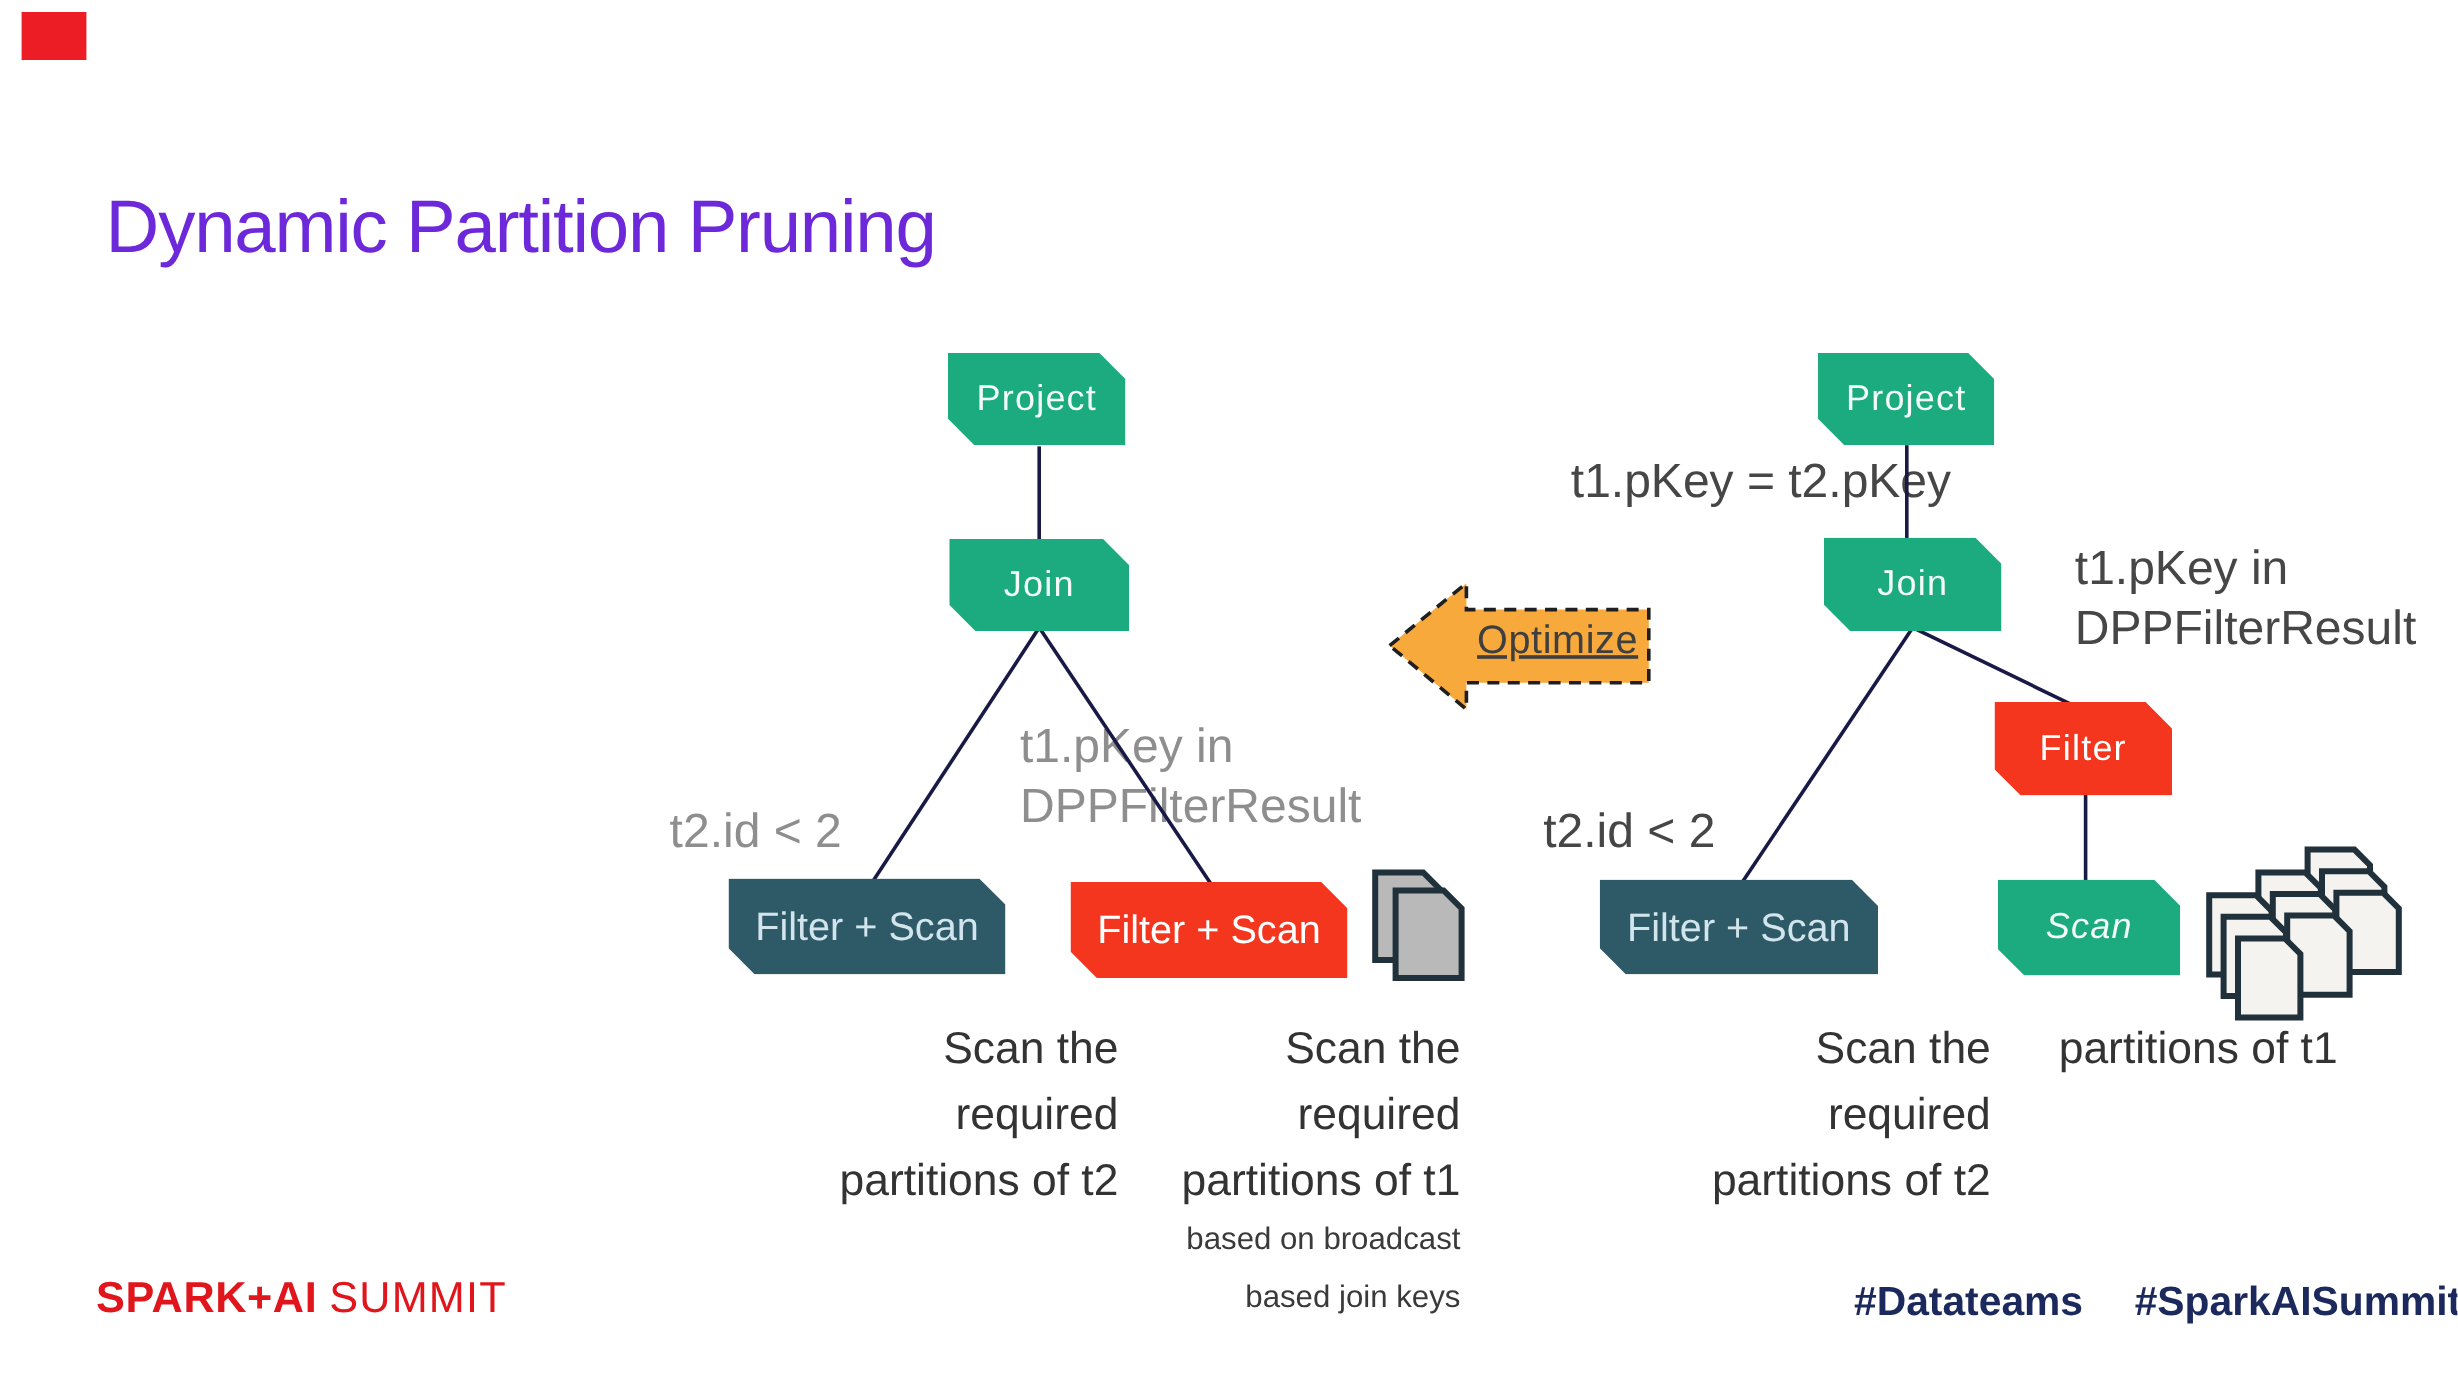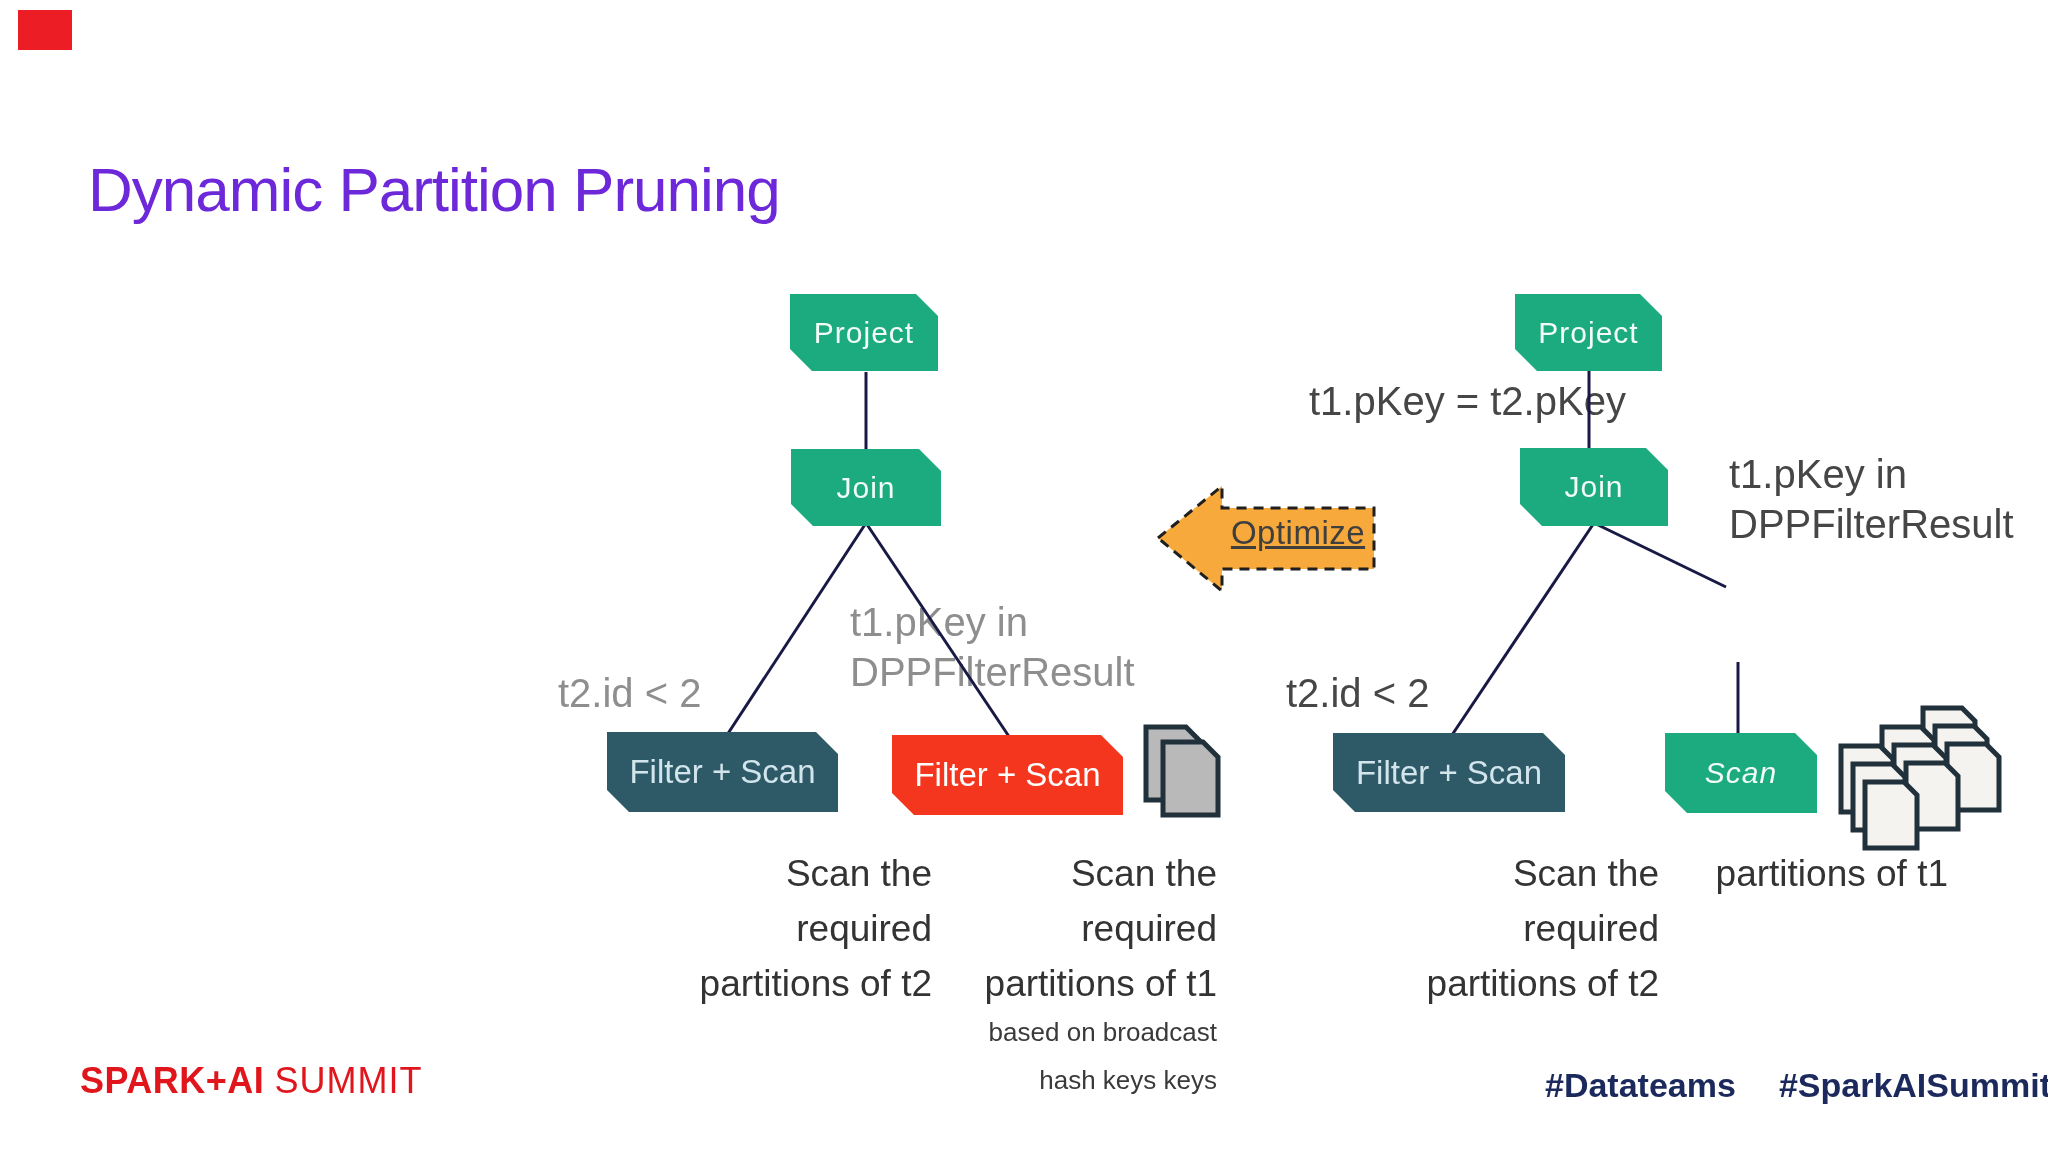--- a/index.html
+++ b/index.html
@@ -73,32 +73,33 @@
     <div>required</div>
     <div>partitions of t2</div>
   </div>
   <div class="caption" style="left:797px;top:846px;">
     <div>Scan the</div>
     <div>required</div>
     <div>partitions of t1</div>
   </div>
   <div class="caption small" style="left:797px;top:1008px;">
     <div>based on broadcast</div>
-    <div>hash keys keys</div>
+    <div>based join keys</div>
   </div>
 
   <div class="icon-wrap" style="left:1143px;top:724px;">
     <svg width="84" height="96" viewBox="0 0 84 96">
       <path d="M3,3 h40 l15,15 v58 h-55 z" style="fill:var(--icon-gray,#B9B9B9);stroke:var(--icon-stroke,#20313B);stroke-width:5;"></path>
       <path d="M20,18 h40 l15,15 v58 h-55 z" style="fill:var(--icon-gray,#B9B9B9);stroke:var(--icon-stroke,#20313B);stroke-width:5;"></path>
     </svg>
   </div>
 
   <div class="node green" style="left:1515px;top:294px;width:147px;height:77px;">Project</div>
   <div class="node green" style="left:1520px;top:448px;width:148px;height:78px;">Join</div>
+  <div class="node red" style="left:1662px;top:585px;width:148px;height:78px;">Filter</div>
   <div class="node dark wide" style="left:1333px;top:733px;width:232px;height:79px;">Filter + Scan</div>
   <div class="node green" style="left:1665px;top:733px;width:152px;height:80px;font-style:italic;">Scan</div>
 
   <div class="lbl darkgray" style="left:1276px;top:376px;margin-left:33px;">t1.pKey = t2.pKey</div>
   <div class="lbl darkgray" style="left:1286px;top:668px;">t2.id &lt; 2</div>
   <div class="lbl darkgray" style="left:1729px;top:449px;">
     <div>t1.pKey in</div>
     <div>DPPFilterResult</div>
   </div>
 

